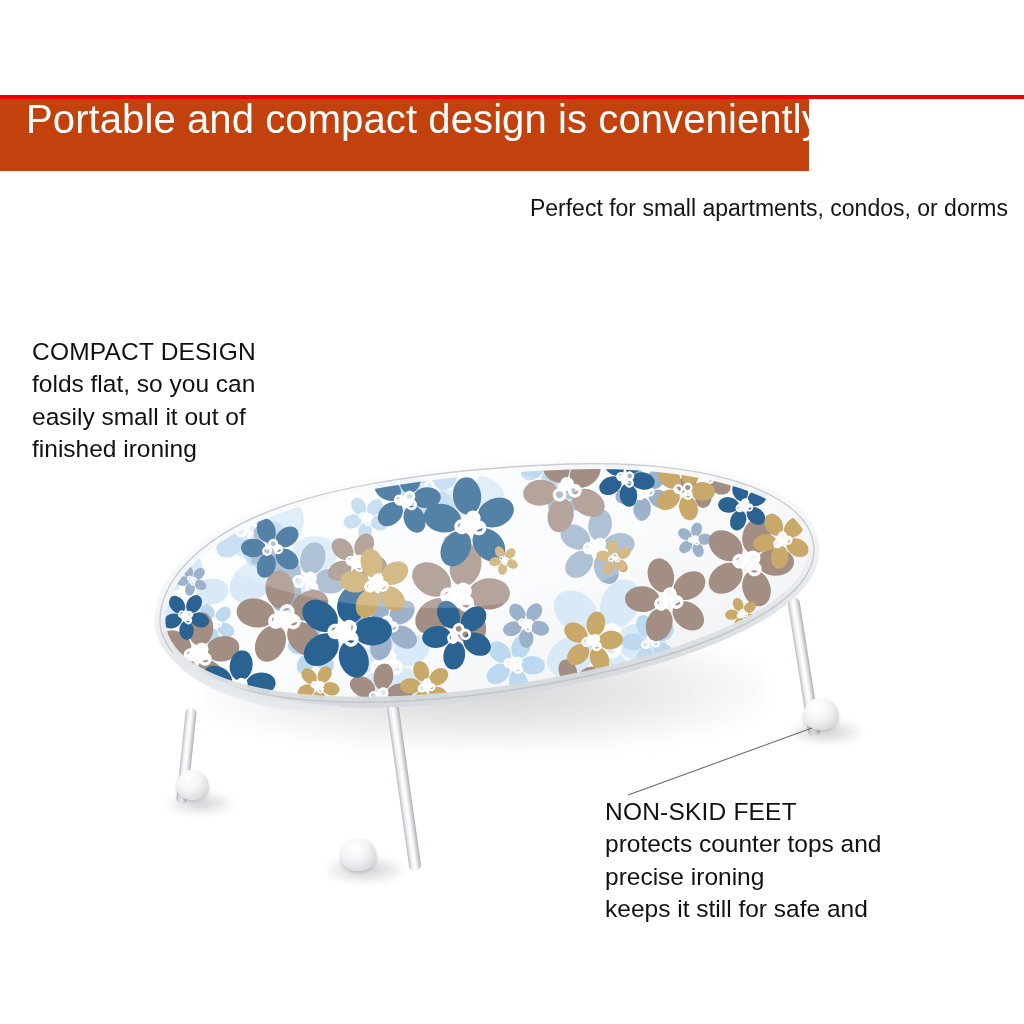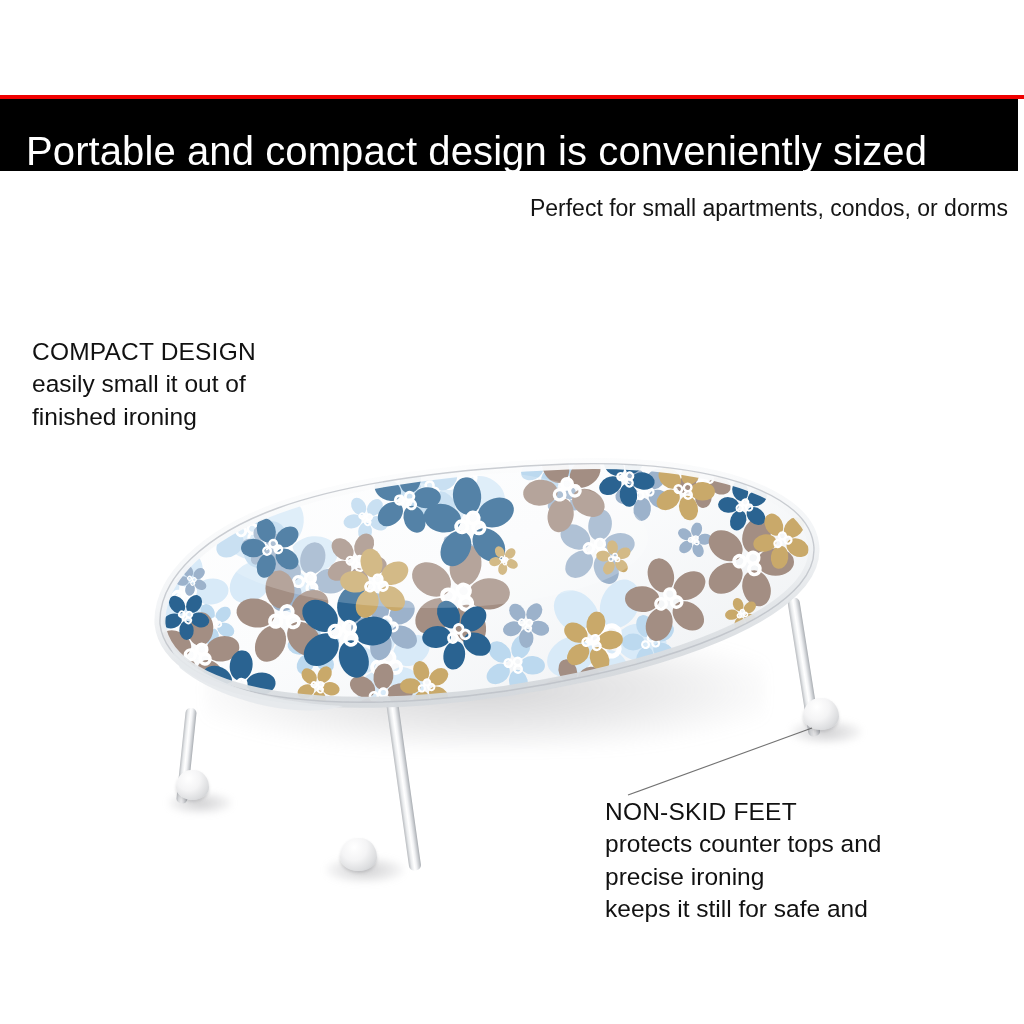--- a/index.html
+++ b/index.html
@@ -22,25 +22,25 @@
     left: 0;
     top: 95px;
     width: 1024px;
     height: 4px;
     background: #ef0000;
   }
   #banner {
     position: absolute;
     left: 0;
     top: 99px;
-    width: 1018px;
+    width: 809px;
     height: 72px;
-    background: #000000;
+    background: #c2410c;
     display: flex;
-    align-items: flex-end;
+    align-items: flex-start;
   }
   #banner-title {
     color: #ffffff;
     font-size: 40px;
     letter-spacing: 0.1px;
     font-weight: 400;
     padding-left: 26px;
     white-space: nowrap;
     line-height: 1;
   }
@@ -160,20 +160,21 @@
 
 <div id="banner-strip"></div>
 <div id="banner">
   <div id="banner-title">Portable and compact design is conveniently sized</div>
 </div>
 
 <div id="subtitle">Perfect for small apartments, condos, or dorms</div>
 
 <div class="callout" id="callout-compact">
   <span class="heading nowrap">COMPACT DESIGN</span>
+  <span class="body-line nowrap">folds flat, so you can</span>
   <span class="body-line nowrap">easily small it out of</span>
   <span class="body-line nowrap">finished ironing</span>
 </div>
 
 <div class="callout" id="callout-feet">
   <span class="heading nowrap">NON-SKID FEET</span>
   <span class="body-line nowrap">protects counter tops and</span>
   <span class="body-line nowrap">precise ironing</span>
   <span class="body-line nowrap">keeps it still for safe and</span>
 </div>

